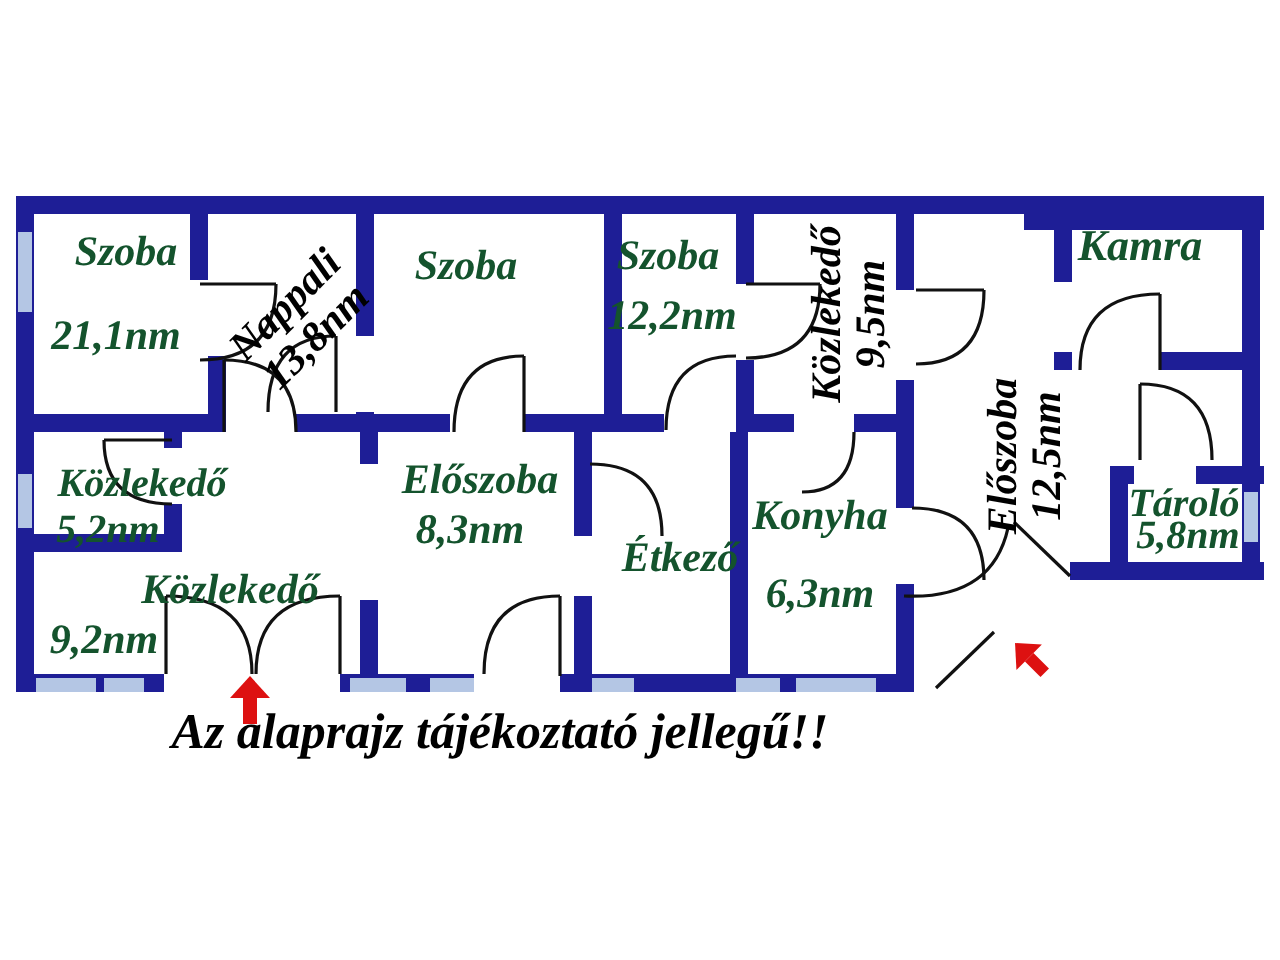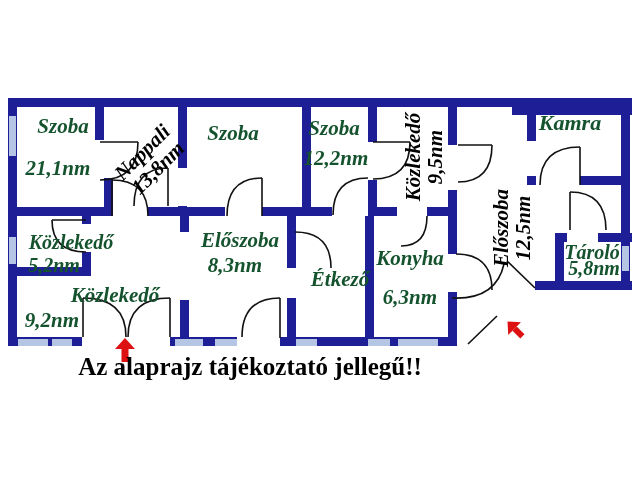--- a/index.html
+++ b/index.html
@@ -6,21 +6,21 @@
   #stage{position:relative;width:640px;height:480px;background:#fff;overflow:hidden;
          font-family:"Liberation Serif",serif;}
   .w{position:absolute;background:#1e1e96;}
   .win{position:absolute;background:#b4c6e4;}
   .lbl{position:absolute;transform:translate(-50%,-50%);white-space:nowrap;
        font-style:italic;font-weight:bold;color:#14532d;font-size:21px;line-height:1.0;}
   .lbl.small{font-size:20px;}
   .rotblock{position:absolute;text-align:center;white-space:nowrap;
             font-style:italic;font-weight:bold;color:#000;font-size:21px;line-height:1.05;}
   #caption{position:absolute;transform:translate(-50%,-50%);white-space:nowrap;
-           font-weight:bold;font-size:25px;color:#000;text-align:center;}
+           font-style:italic;font-weight:bold;font-size:25px;color:#000;text-align:center;}
   svg{position:absolute;left:0;top:0;}
 </style>
 </head>
 <body>
 
 <div id="stage">
 
   <div class="w" style="left:8px;top:98px;width:624px;height:9px"></div>
   <div class="w" style="left:8px;top:98px;width:9px;height:248px"></div>
   <div class="w" style="left:621px;top:98px;width:9px;height:192px"></div>

